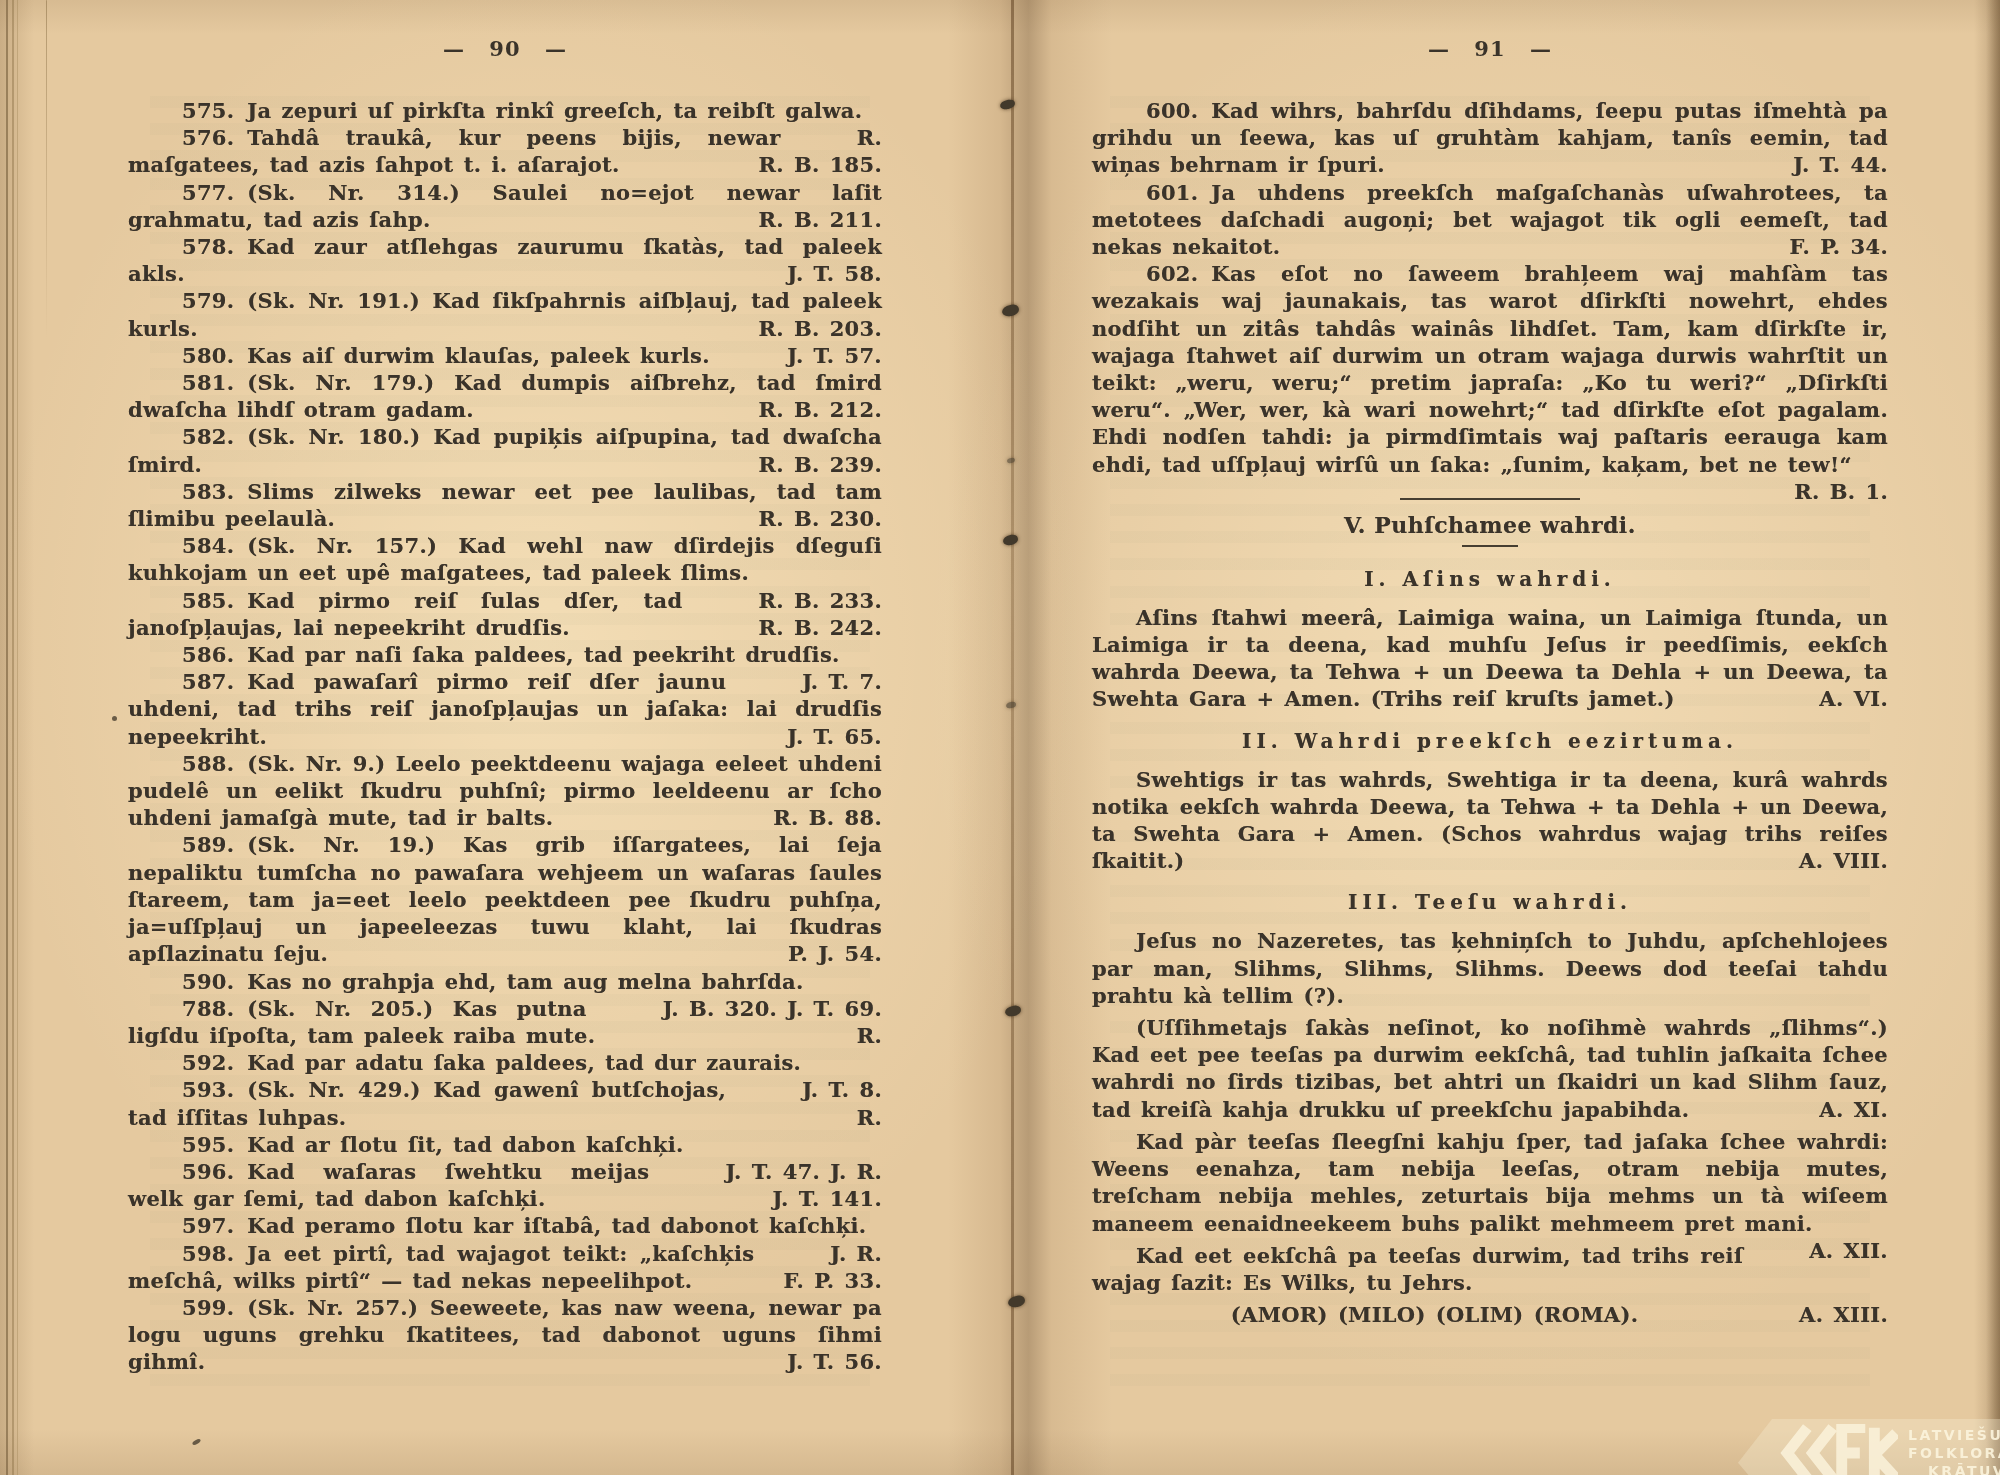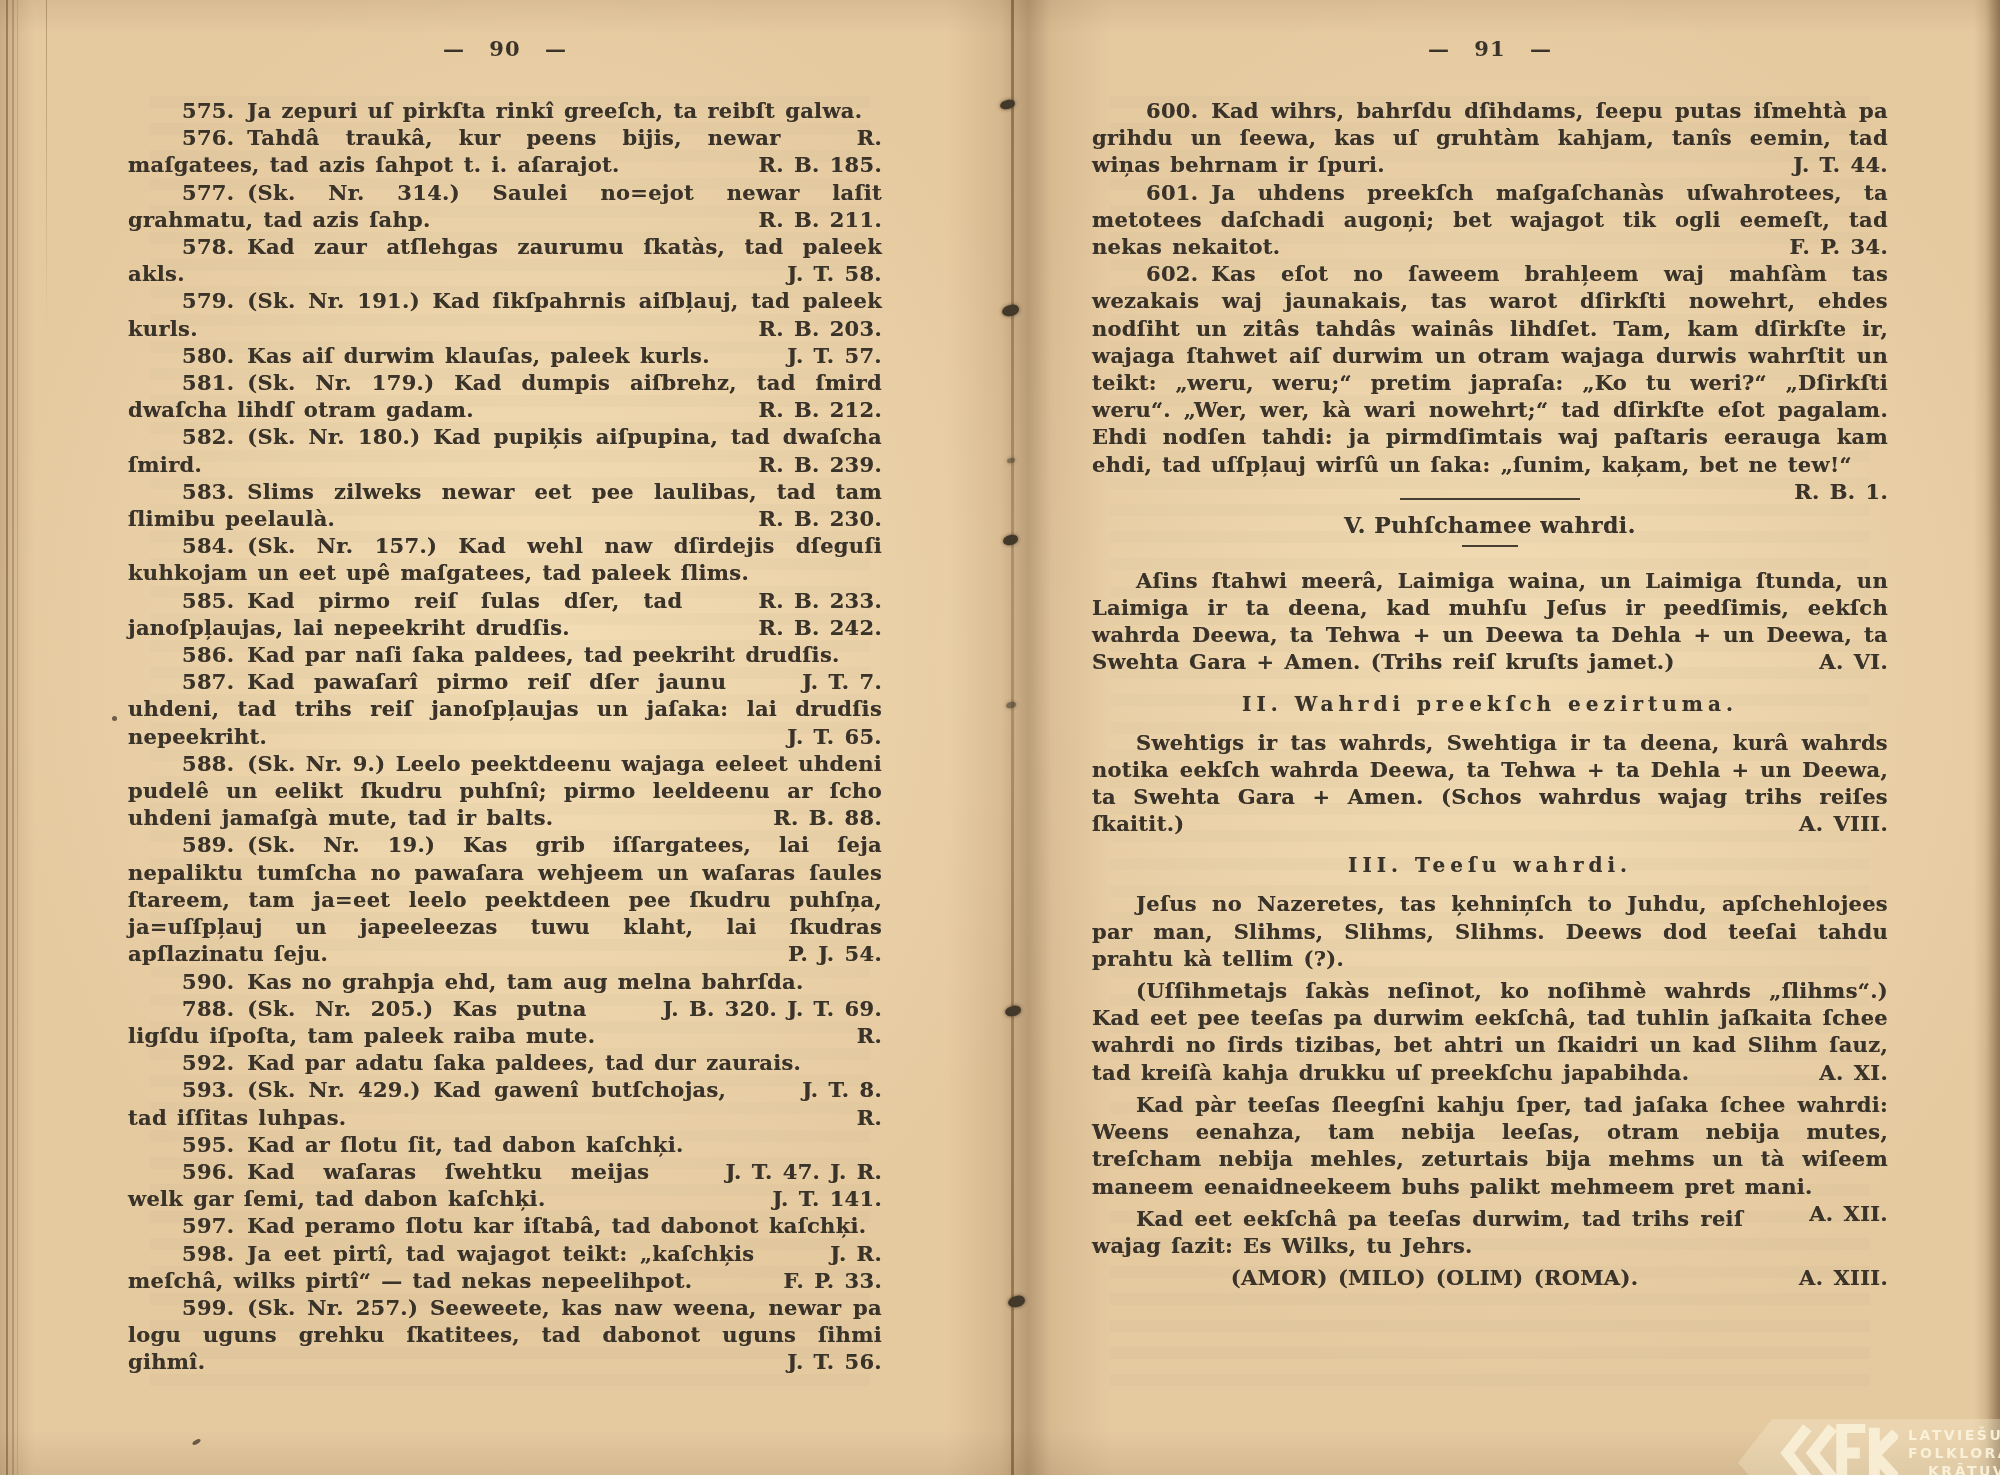--- a/index.html
+++ b/index.html
@@ -163,20 +163,21 @@
 
         <p class="entry"><span class="num">601.</span><span>Ja uhdens preekſch maſgaſchanàs uſwahrotees, ta metotees daſchadi augoņi; bet wajagot tik ogli eemeſt, tad nekas nekaitot.</span><span class="ref">F. P. 34.</span></p>
 
         <p class="entry"><span class="num">602.</span><span>Kas eſot no ſaweem brahļeem waj mahſàm tas wezakais waj jaunakais, tas warot dſirkſti nowehrt, ehdes nodſiht un zitâs tahdâs wainâs lihdſet. Tam, kam dſirkſte ir, wajaga ſtahwet aiſ durwim un otram wajaga durwis wahrſtit un teikt: „weru, weru;“ pretim japraſa: „Ko tu weri?“ „Dſirkſti weru“. „Wer, wer, kà wari nowehrt;“ tad dſirkſte eſot pagalam. Ehdi nodſen tahdi: ja pirmdſimtais waj paſtaris eerauga kam ehdi, tad uſſpļauj wirſû un ſaka: „ſunim, kaķam, bet ne tew!“</span><span class="ref">R. B. 1.</span></p>
       </div>
 
     <div class="rule-lg"></div>
     <h2 class="sec-title">V. Puhſchamee wahrdi.</h2>
     <div class="rule-sm"></div>
 
+    <h3 class="sub-head">I. Aſins wahrdi.</h3>
     <p class="vpara"><span>Aſins ſtahwi meerâ, Laimiga waina, un Laimiga ſtunda, un Laimiga ir ta deena, kad muhſu Jeſus ir peedſimis, eekſch wahrda Deewa, ta Tehwa + un Deewa ta Dehla + un Deewa, ta Swehta Gara + Amen. (Trihs reiſ kruſts jamet.)</span><span class="ref">A. VI.</span></p>
 
     <h3 class="sub-head">II. Wahrdi preekſch eezirtuma.</h3>
     <p class="vpara"><span>Swehtigs ir tas wahrds, Swehtiga ir ta deena, kurâ wahrds notika eekſch wahrda Deewa, ta Tehwa + ta Dehla + un Deewa, ta Swehta Gara + Amen. (Schos wahrdus wajag trihs reiſes ſkaitit.)</span><span class="ref">A. VIII.</span></p>
 
     <h3 class="sub-head">III. Teeſu wahrdi.</h3>
     <p class="vpara"><span>Jeſus no Nazeretes, tas ķehniņſch to Juhdu, apſchehlojees par man, Slihms, Slihms, Slihms. Deews dod teeſai tahdu prahtu kà tellim (?).</span></p>
     <p class="vpara"><span>(Uſſihmetajs ſakàs neſinot, ko noſihmè wahrds „ſlihms“.) Kad eet pee teeſas pa durwim eekſchâ, tad tuhlin jaſkaita ſchee wahrdi no ſirds tizibas, bet ahtri un ſkaidri un kad Slihm ſauz, tad kreiſà kahja drukku uſ preekſchu japabihda.</span><span class="ref">A. XI.</span></p>
     <p class="vpara"><span>Kad pàr teeſas ſleegſni kahju ſper, tad jaſaka ſchee wahrdi: Weens eenahza, tam nebija leeſas, otram nebija mutes, treſcham nebija mehles, zeturtais bija mehms un tà wiſeem maneem eenaidneekeem buhs palikt mehmeem pret mani.</span><span class="ref">A. XII.</span></p>
     <p class="vpara"><span>Kad eet eekſchâ pa teeſas durwim, tad trihs reiſ wajag ſazit: Es Wilks, tu Jehrs.</span></p>

